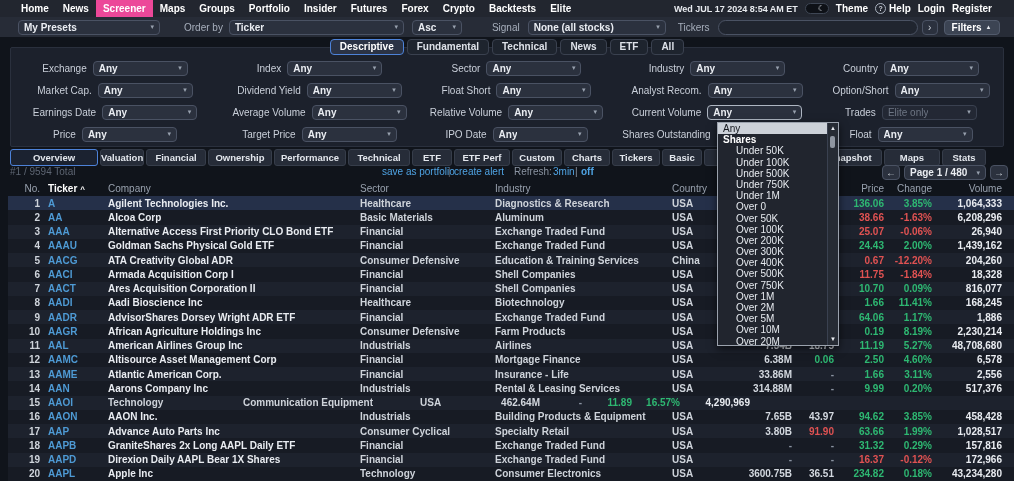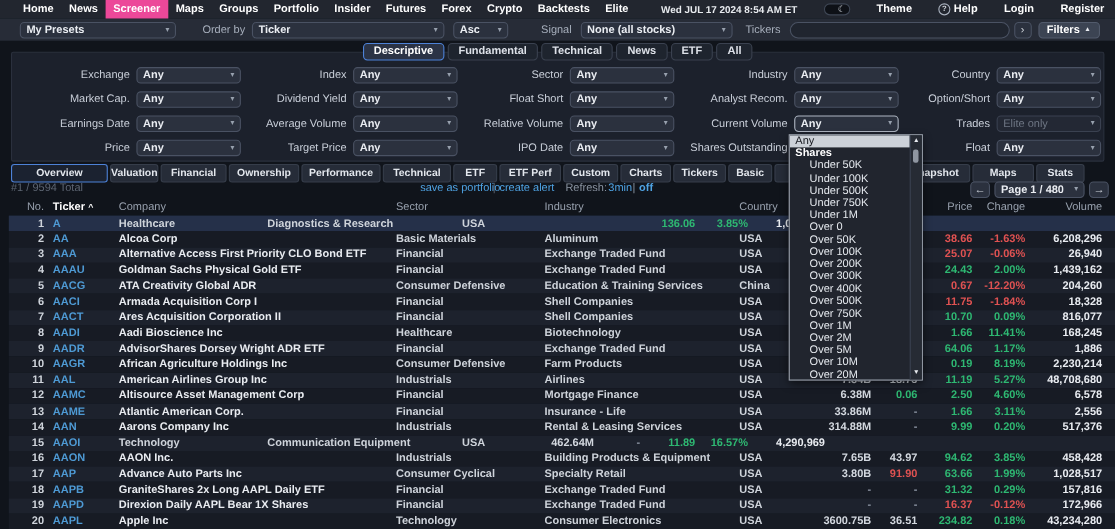--- a/index.html
+++ b/index.html
@@ -3,21 +3,21 @@
 <meta charset="utf-8">
 <style>
   html,body{margin:0;padding:0;background:#0d1016;}
   .screen{position:relative;width:1014px;height:481px;background:#10141b;overflow:hidden;
           font-family:"Liberation Sans",sans-serif;font-size:10px;color:#ced3da;}
   
   .topnav{position:absolute;top:0;left:0;right:0;height:17px;background:#22262f;display:flex;align-items:center;padding-left:14px;}
   .nav-items{display:flex;height:17px;}
   .nav-item{font-weight:700;color:#fff;padding:0 7px;line-height:17px;cursor:pointer;}
   .nav-item.active{background:#ec4899;}
-  .nav-right{margin-left:auto;display:flex;align-items:center;gap:24px;padding-right:10px;}
+  .nav-right{margin-left:auto;display:flex;align-items:center;gap:7px;padding-right:22px;}
   .nav-date{font-weight:700;color:#e8ebef;font-size:9px;}
   .theme-toggle{width:24px;height:11px;border:1px solid #3e4654;border-radius:6px;background:#0e1117;display:flex;justify-content:flex-end;align-items:center;padding:0 3px;box-sizing:border-box;}
   .moon{color:#cfd4db;font-size:8px;line-height:8px;}
   .nav-link{font-weight:700;color:#fff;cursor:pointer;}
   .nav-help{display:flex;align-items:center;font-weight:700;color:#fff;}
   .help-icon{display:inline-block;width:9px;height:9px;border-radius:50%;border:1px solid #aab2bf;color:#cfd4db;font-size:7px;line-height:9px;text-align:center;margin-right:3px;font-weight:700;}
   
   .controls{position:absolute;top:17px;left:0;right:0;height:20px;background:#272c37;display:flex;align-items:center;padding-left:18px;box-sizing:border-box;}
   .ctl-label{color:#a7afbc;white-space:nowrap;}
   .sel{display:flex;align-items:center;justify-content:space-between;background:#2b313e;border:1px solid #4a5263;border-radius:4px;height:15px;padding:0 5px;box-sizing:border-box;cursor:pointer;}
@@ -32,21 +32,21 @@
   .btn-sq{width:16px;height:15px;background:#2b313e;border:1px solid #4a5263;border-radius:4px;color:#cfd4db;text-align:center;line-height:13px;margin-left:4px;box-sizing:border-box;cursor:pointer;}
   .btn-filters{height:15px;background:#3c4453;border:1px solid #525b6c;border-radius:4px;color:#fff;font-weight:700;padding:0 7px;display:flex;align-items:center;gap:4px;margin-left:6px;box-sizing:border-box;cursor:pointer;}
   .btn-filters .up-arrow{font-size:6px;color:#e8ebf0;}
   
   .filter-tabs{position:absolute;top:39px;left:0;right:0;display:flex;justify-content:center;gap:3px;z-index:3;}
   .ftab{background:#1e242e;border:1px solid #3a414f;border-radius:4px;color:#dde1e8;font-weight:700;height:14px;line-height:14px;padding:0 9px;cursor:pointer;}
   .ftab.active{background:#2b3345;border-color:#4d82d8;color:#fff;}
   
   .filters-panel{position:absolute;top:47px;left:10px;width:994px;height:100px;background:#1c212c;border:1px solid #2a303d;border-radius:2px;padding-top:11px;box-sizing:border-box;}
   .f-row{display:flex;height:18px;margin-bottom:4px;}
-  .f-cell{flex:none;display:flex;align-items:center;justify-content:flex-end;padding-right:4px;box-sizing:border-box;}
+  .f-cell{flex:none;display:flex;align-items:center;justify-content:center;padding-right:4px;box-sizing:border-box;}
   .f-label{color:#c9cfd9;margin-right:6px;white-space:nowrap;}
   .f-sel{width:95px;}
   .f-sel.focused{border-color:#aeb6c2;}
   .f-sel.disabled{background:#232834;border-color:#3a4150;}
   .f-sel.disabled .sel-v{color:#6e7684;font-weight:400;}
   
   .table-tabs{position:absolute;top:149px;left:10px;width:994px;height:17px;display:flex;gap:2px;}
   .ttab{background:#262c38;border:1px solid #363d4a;border-radius:3px;color:#e3e7ed;font-weight:700;text-align:center;line-height:15px;height:17px;font-size:9.5px;box-sizing:border-box;white-space:nowrap;overflow:hidden;cursor:pointer;}
   .ttab.active{background:#1b2230;border-color:#4d82d8;}
   
@@ -370,20 +370,21 @@
         <span class="cell c-country">Country</span>
         <span class="cell c-mcap"></span>
         <span class="cell c-pe"></span>
         <span class="cell c-price">Price</span>
         <span class="cell c-change">Change</span>
         <span class="cell c-volume">Volume</span>
       </div>
       <div class="t-row selected">
         <span class="cell c-no">1</span>
         <span class="cell c-ticker">A</span>
+        <span class="cell c-company">Agilent Technologies Inc.</span>
         <span class="cell c-sector">Healthcare</span>
         <span class="cell c-industry">Diagnostics &amp; Research</span>
         <span class="cell c-country">USA</span>
         <span class="cell c-mcap"></span>
         <span class="cell c-pe"></span>
         <span class="cell c-price up">136.06</span>
         <span class="cell c-change up">3.85%</span>
         <span class="cell c-volume">1,064,333</span>
       </div>
       <div class="t-row even">

